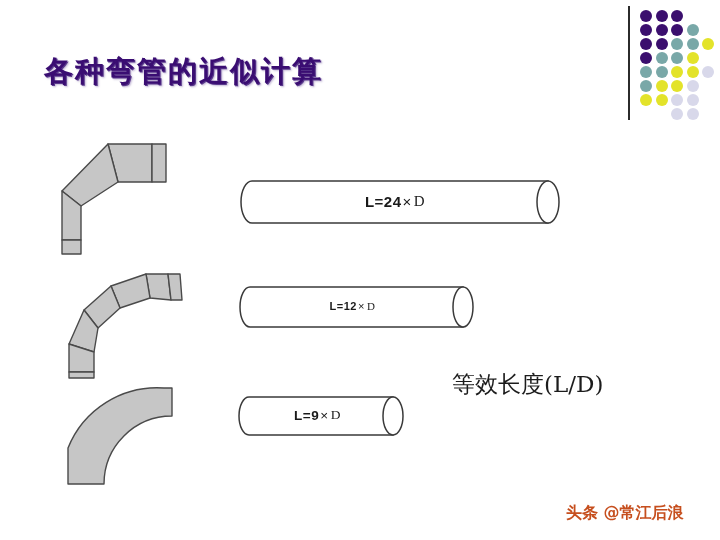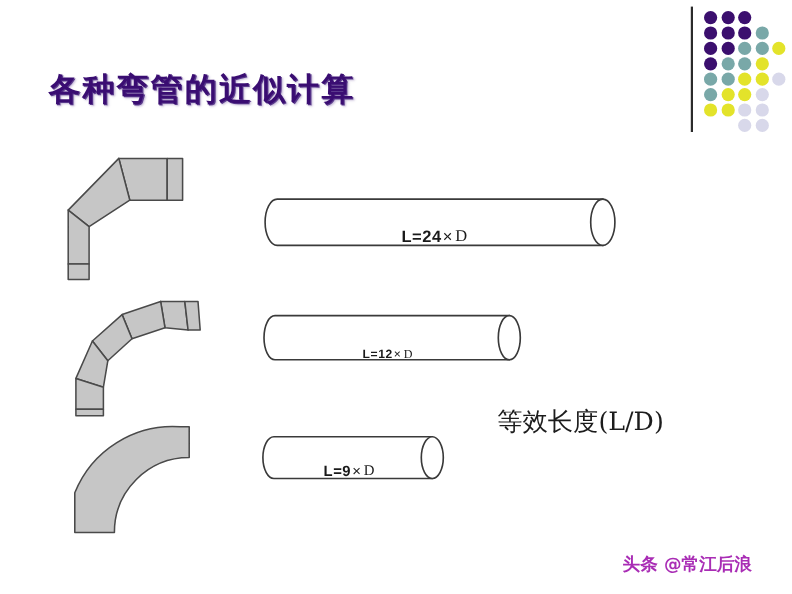--- a/index.html
+++ b/index.html
@@ -13,21 +13,21 @@
     height: 540px;
     background: #ffffff;
     overflow: hidden;
     font-family: "Liberation Sans", sans-serif;
   }
 
   
   #title {
     position: absolute;
     left: 44px;
-    top: 62px;
+    top: 52px;
     font-family: "DejaVu Sans", sans-serif;
     font-size: 29px;
     font-weight: bold;
     color: #3a0d72;
     letter-spacing: 2px;
     white-space: nowrap;
     text-shadow: 1px 1px 0 #5a3a8c, 2px 2px 2px rgba(90,58,140,0.35);
   }
 
   
@@ -69,21 +69,21 @@
   #pipe2 { left: 230px; top: 284px; }
   #pipe3 { left: 230px; top: 394px; }
 
   .pipe-label {
     position: absolute;
     font-family: "Liberation Sans", sans-serif;
     font-weight: bold;
     color: #1a1a1a;
     white-space: nowrap;
     display: flex;
-    align-items: flex-end;
+    align-items: center;
     justify-content: center;
     letter-spacing: 0.5px;
   }
   #pipe1-label { left: 230px; top: 178px; width: 330px; height: 46px; font-size: 15px; }
   #pipe2-label { left: 230px; top: 284px; width: 245px; height: 44px; font-size: 11px; }
   #pipe3-label { left: 230px; top: 394px; width: 175px; height: 42px; font-size: 13.5px; }
   .pipe-label .times { font-weight: normal; padding: 0 1px; }
   .pipe-label .dvar { font-family: "Liberation Serif", serif; font-weight: normal; padding-left: 1px; }
 
   
@@ -100,21 +100,21 @@
   #legend div { margin: 12px; padding: 0; }
 
   
   #watermark {
     position: absolute;
     left: 566px;
     top: 503px;
     font-family: "DejaVu Sans", sans-serif;
     font-size: 16px;
     font-weight: bold;
-    color: #a21caf;
+    color: #c2410c;
     white-space: nowrap;
     opacity: 0.92;
   }
 </style>
 </head>
 <body>
 
 <div id="slide" style="background: rgb(255, 255, 255);">
 
   <div id="title" style="color: rgb(58, 13, 114);">各种弯管的近似计算</div>

